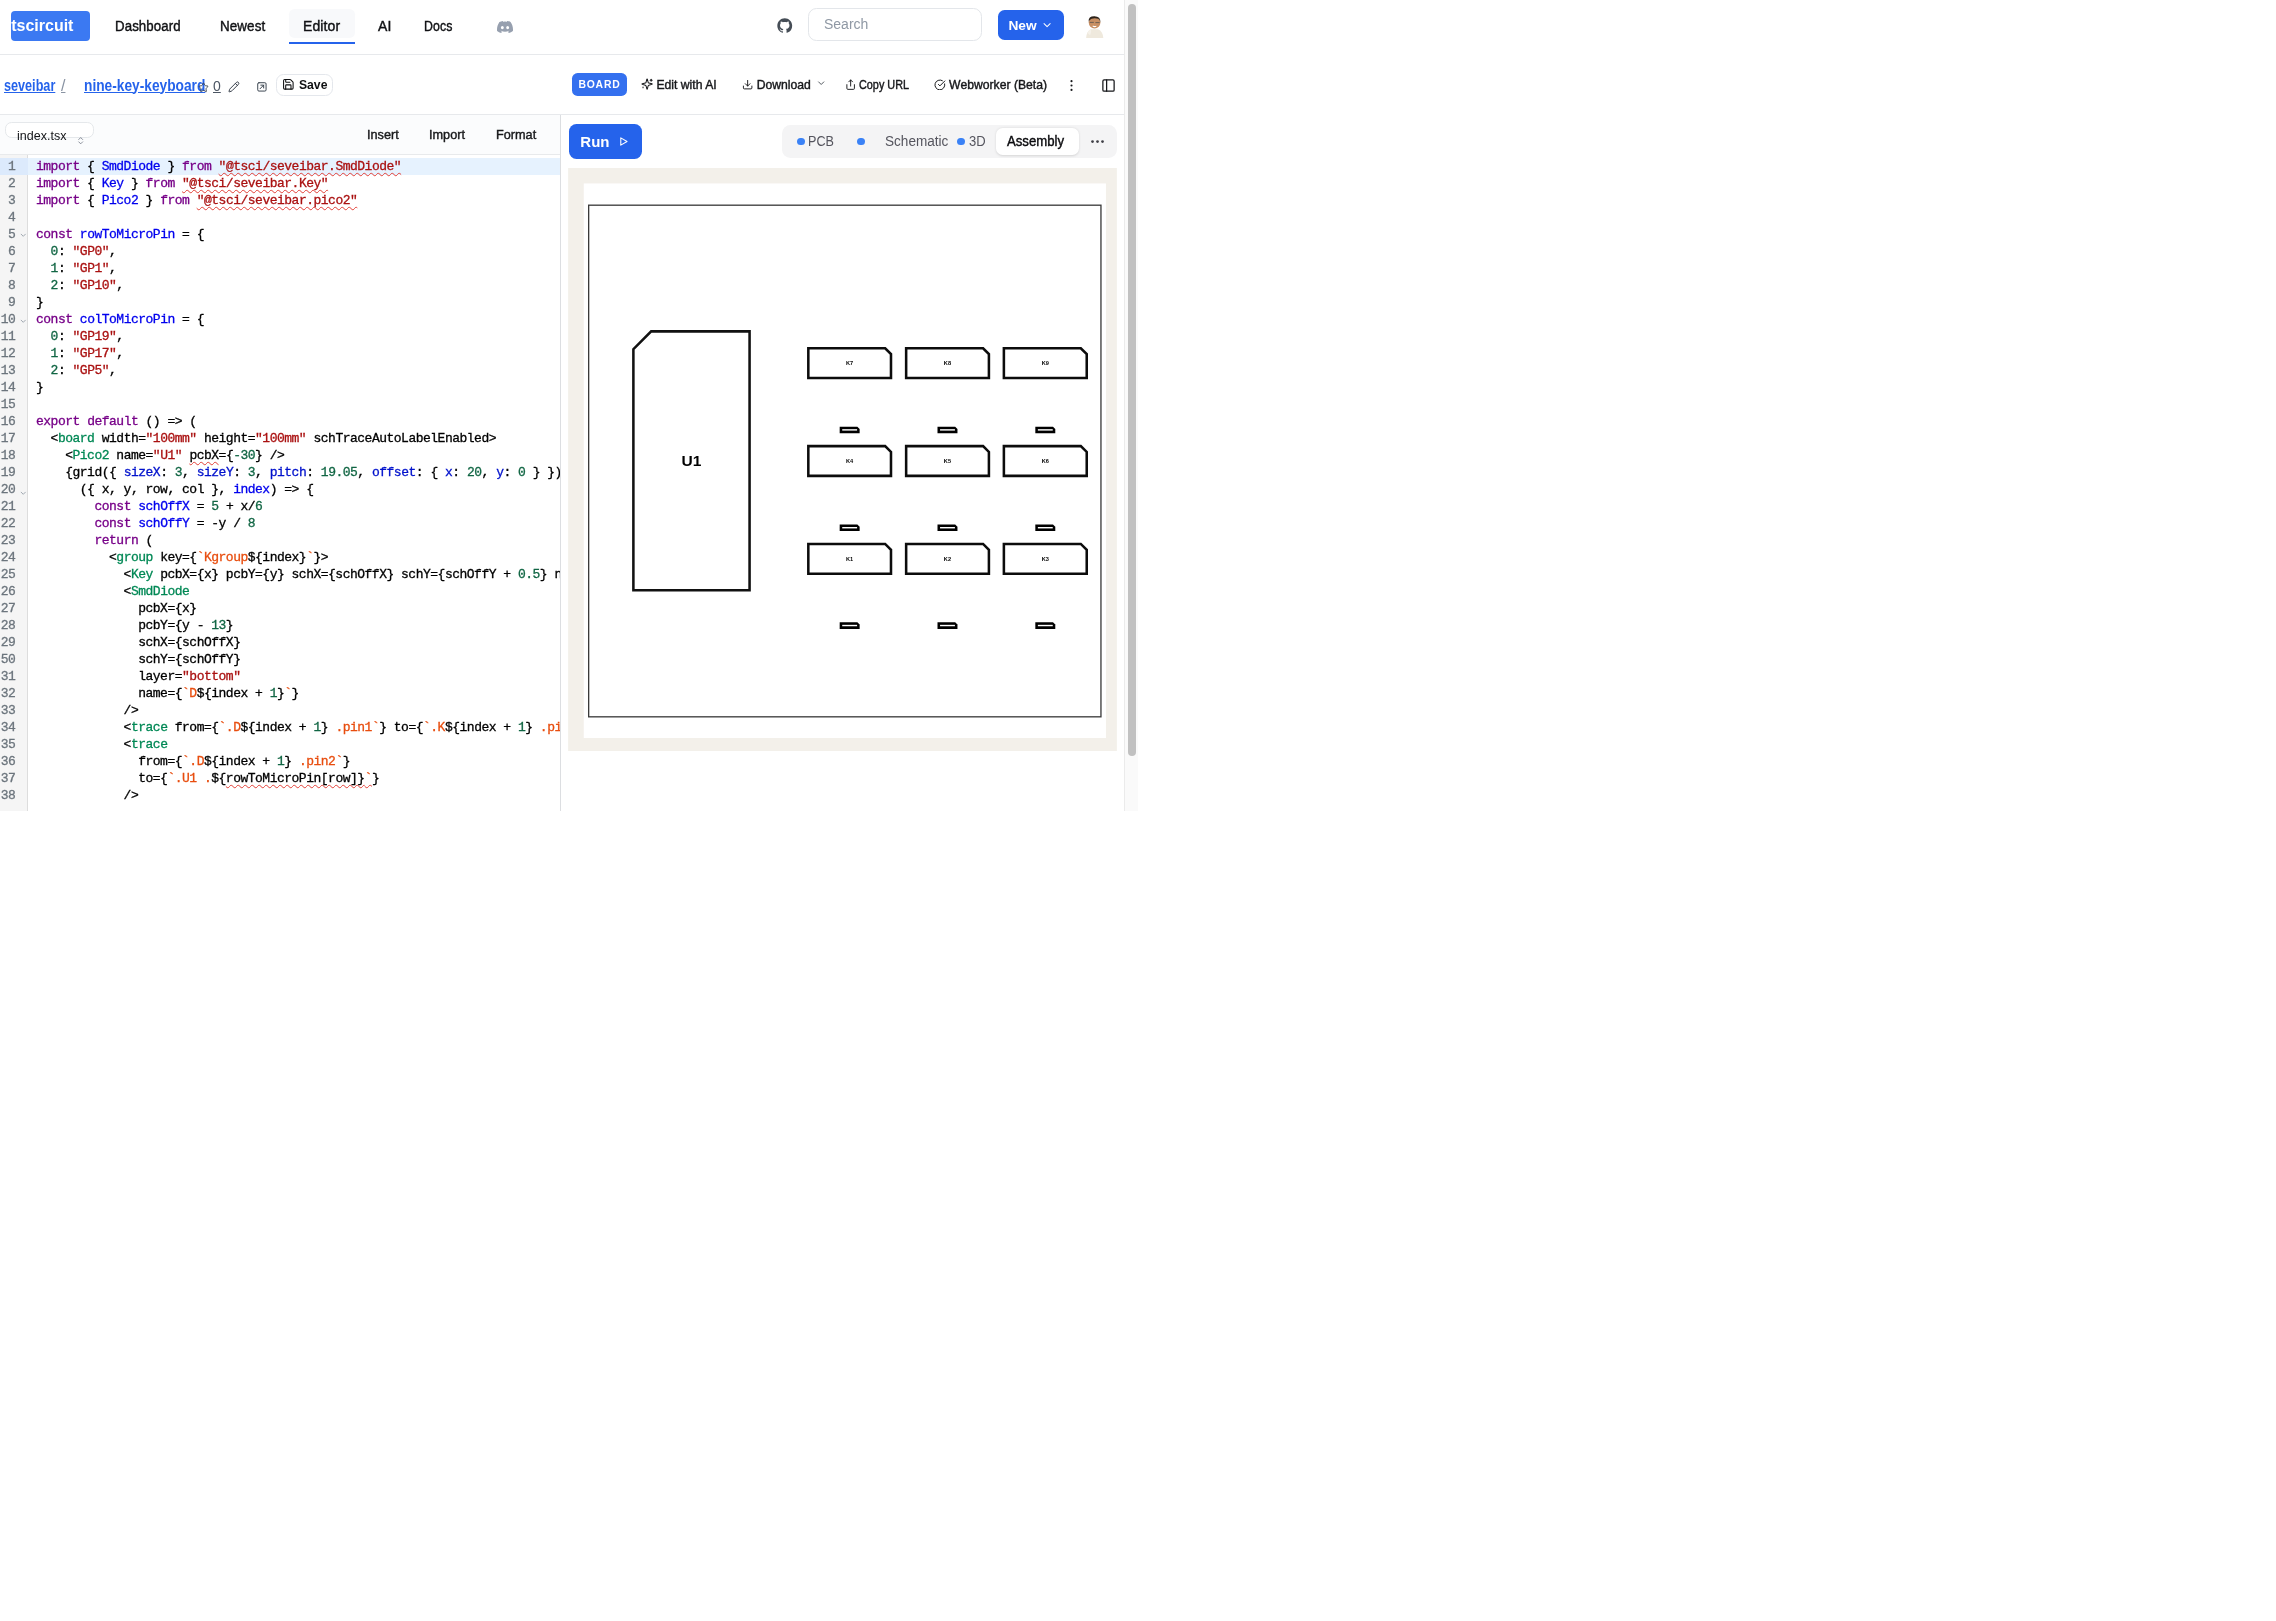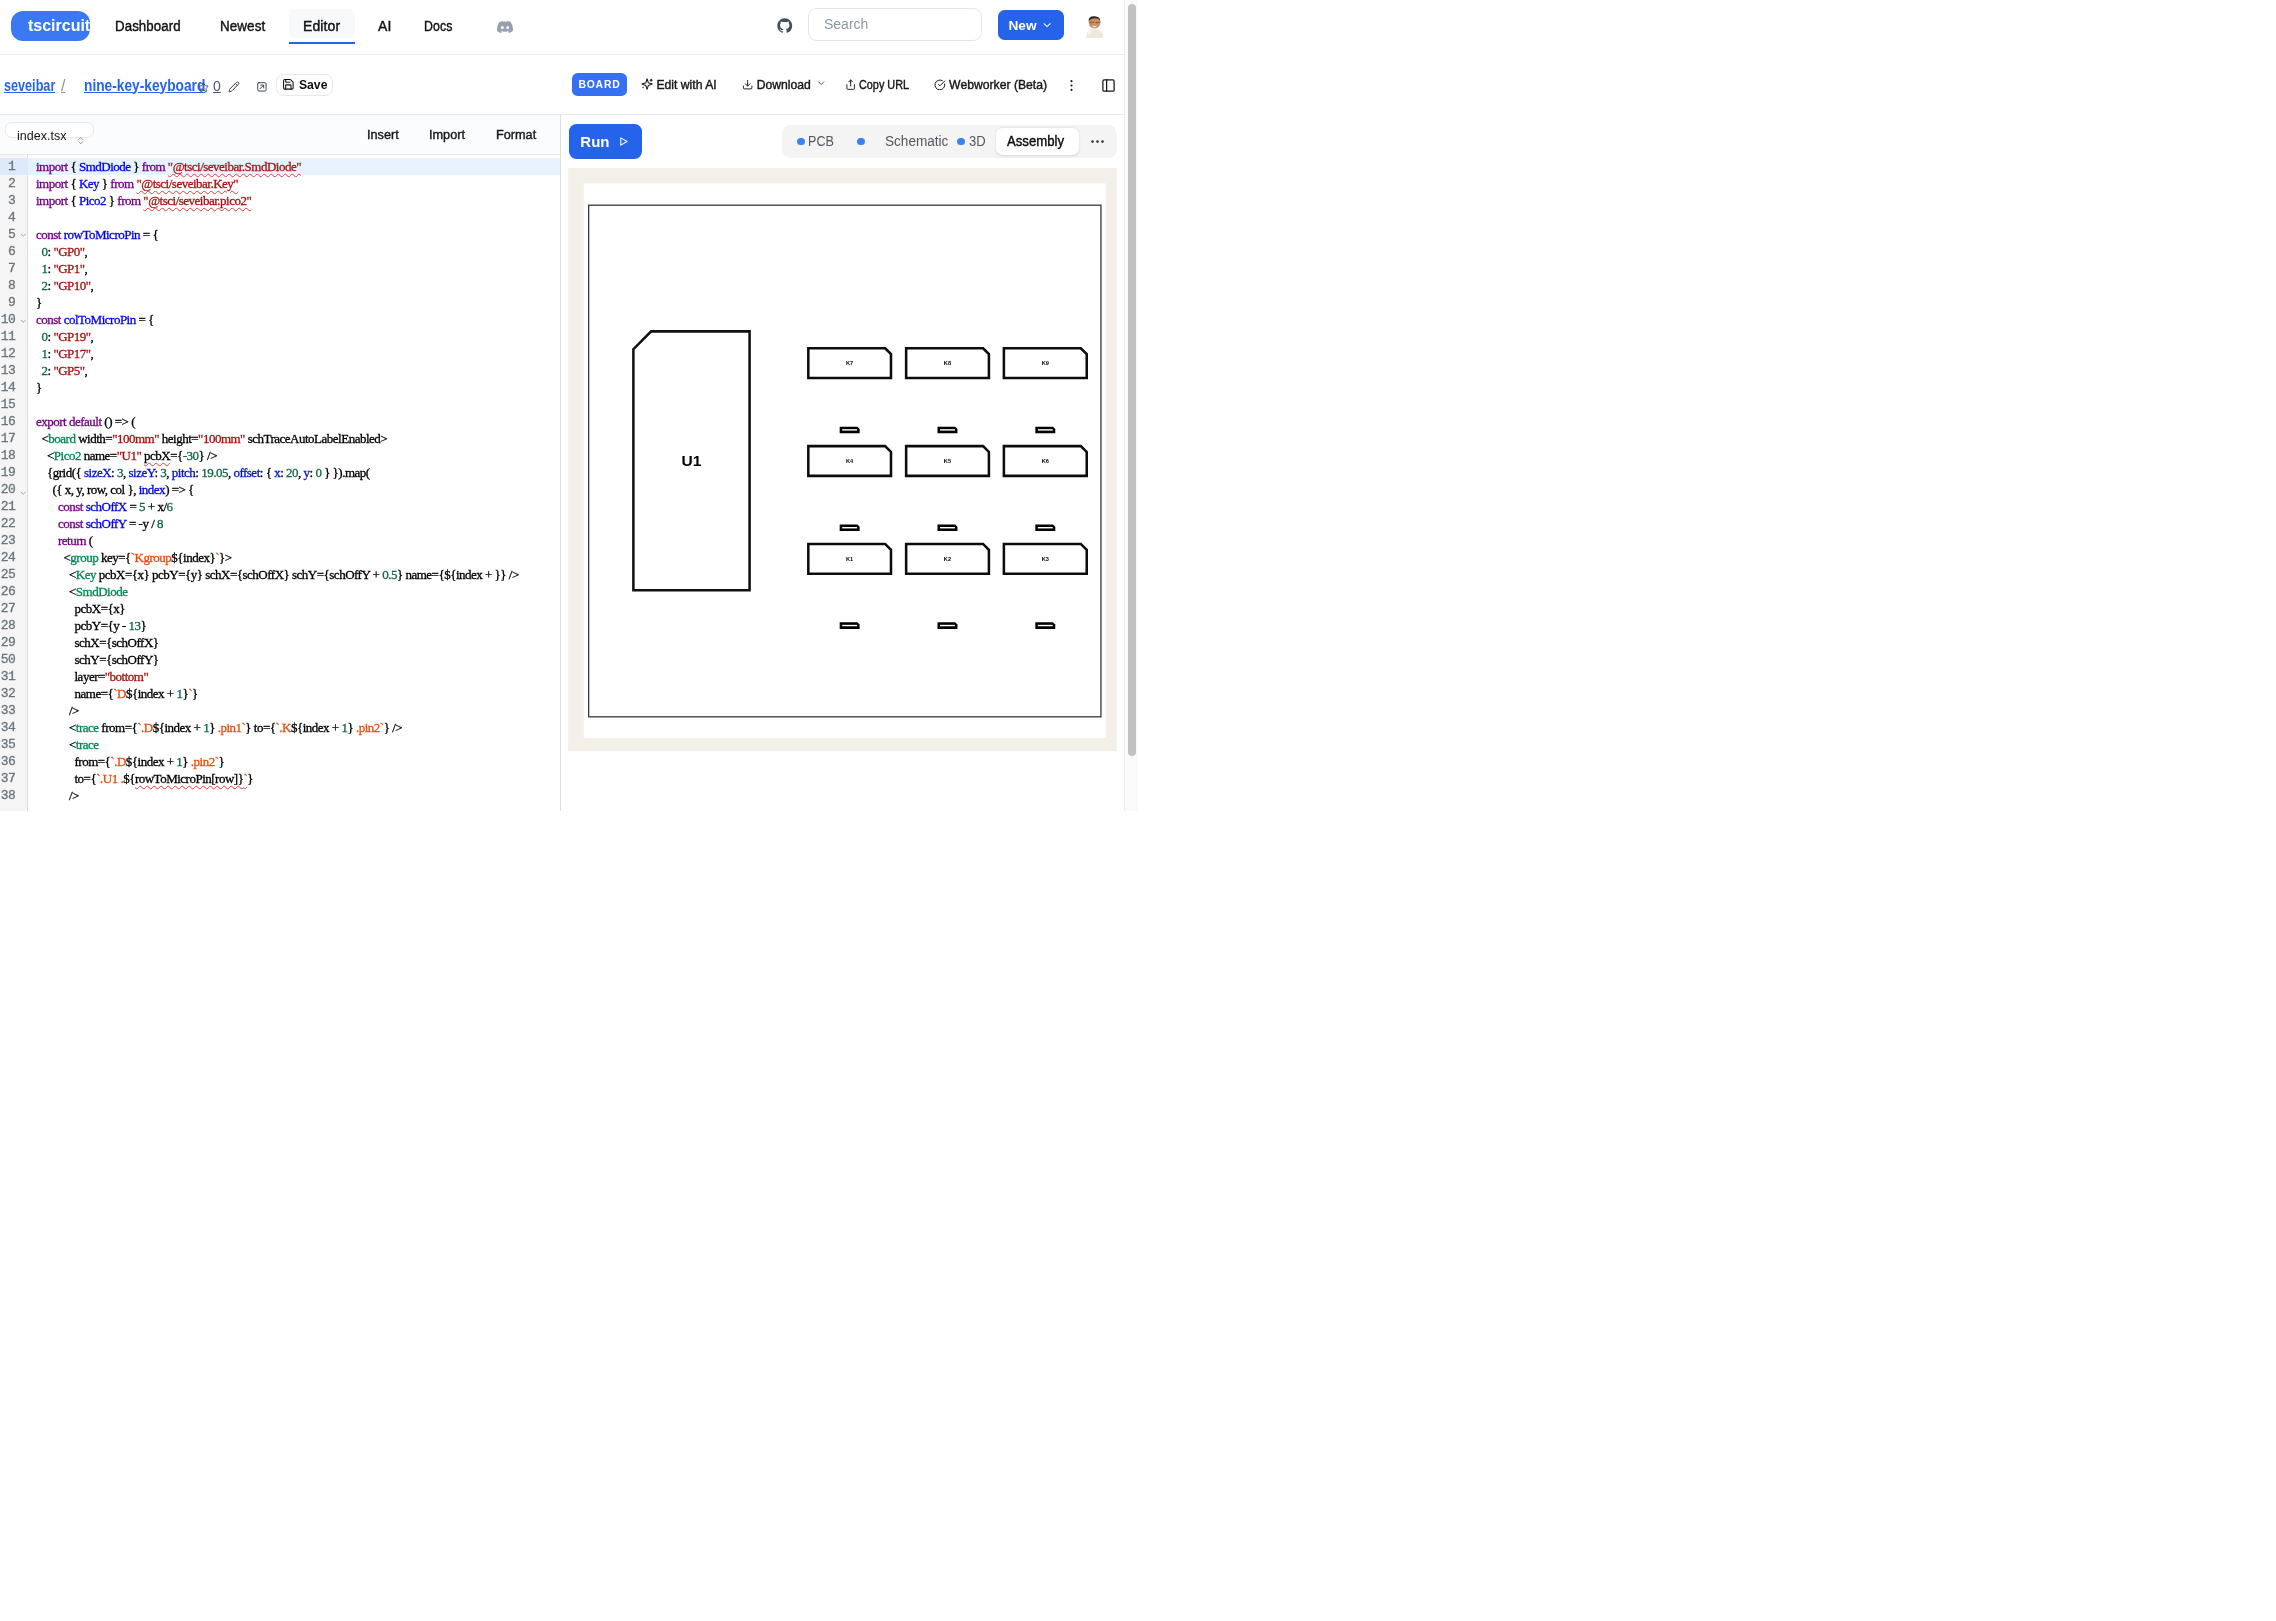--- a/index.html
+++ b/index.html
@@ -6,21 +6,21 @@
   font-family:"Liberation Sans", sans-serif; -webkit-font-smoothing:antialiased; }
 .abs { position:absolute; }
 svg.ic { fill:none; stroke:currentColor; stroke-width:2; stroke-linecap:round; stroke-linejoin:round; }
 svg.fil { fill:currentColor; stroke:none; }
 .sb { -webkit-text-stroke:0.4px currentColor; }
 .sx { display:inline-block; transform-origin:0 50%; }
 
 .hdr { position:absolute; left:0; top:0; width:1138px; height:55px; background:#fff;
   border-bottom:0.9px solid #e7e9ec; }
 .logo { position:absolute; left:11.2px; top:11px; width:79px; height:30px; background:#3b79f2;
-  border-radius:12px; color:#fff; font-size:16px; font-weight:700; text-align:right; line-height:30px; }
+  border-radius:4px; color:#fff; font-size:16px; font-weight:700; text-align:left; line-height:30px; }
 .nav { position:absolute; top:0; height:51px; display:flex; align-items:center;
   font-size:14px; color:#101114; letter-spacing:0.1px; }
 .editor-bg { position:absolute; left:289px; top:9.4px; width:66px; height:29px; background:#f8f9fb; border-radius:5.6px; }
 .editor-ul { position:absolute; left:289px; top:42px; width:66px; height:2.3px; background:#2563eb; }
 .search { position:absolute; left:808px; top:8px; width:174px; height:33px; border:0.9px solid #e3e6ea;
   border-radius:8.5px; color:#8f98a4; font-size:14px; line-height:31px; padding-left:15px; }
 .btn-new { position:absolute; left:998px; top:10.4px; width:66px; height:30px; background:#2563eb;
   border-radius:6.6px; color:#fff; font-size:13.7px; font-weight:700; display:flex; align-items:center;
   justify-content:center; gap:4.7px; }
 
@@ -45,21 +45,21 @@
 .divider { position:absolute; left:560px; top:115px; width:0.9px; height:696px; background:#dcdee1; }
 
 .editor { position:absolute; left:0; top:155px; width:560px; height:656px; background:#fff; overflow:hidden; }
 .gutter { position:absolute; left:0; top:0; width:28.4px; height:656px; background:#f5f5f5; border-right:0.9px solid #ddd; }
 .hl1 { position:absolute; left:0; top:3.3px; width:560px; height:17px; background:#e6f2fe; }
 .hl1g { position:absolute; left:0; top:3.3px; width:28.4px; height:17px; background:#dceafc; }
 .gnums { position:absolute; left:0; top:3.3px; width:15.3px; text-align:right;
   font-family:"Liberation Mono",monospace; font-size:13px; letter-spacing:-0.5px; color:#6c757d; -webkit-text-stroke:0.3px currentColor; }
 .gn { height:17px; line-height:17px; }
 .fold { position:absolute; color:#9aa2ab; stroke-width:2.6 !important; }
-.code { position:absolute; left:36px; top:3.3px; font-family:Liberation Serif, serif;
+.code { position:absolute; left:36px; top:3.3px; font-family:Liberation Mono, monospace;
   font-size:13px; letter-spacing:-0.5px; color:#000; white-space:pre; -webkit-text-stroke:0.3px currentColor; }
 .cl { height:17px; line-height:17px; }
 .cl i { font-style:normal; }
 .k { color:#770088; } .t { color:#008855; } .b { color:#0000ee; } .p { color:#0011cc; }
 .n { color:#116644; } .s { color:#aa1111; } .o { color:#e84d0e; }
 .uw { text-decoration:underline wavy #e23e36 0.8px; text-underline-offset:1.9px; }
 
 .rpane { position:absolute; left:561px; top:115px; width:564px; height:696px; background:#fff; }
 .btn-run { position:absolute; left:7.7px; top:8.5px; width:73px; height:35px; background:#2563eb;
   border-radius:7.5px; color:#fff; display:flex; align-items:center; justify-content:center; gap:7.5px;

